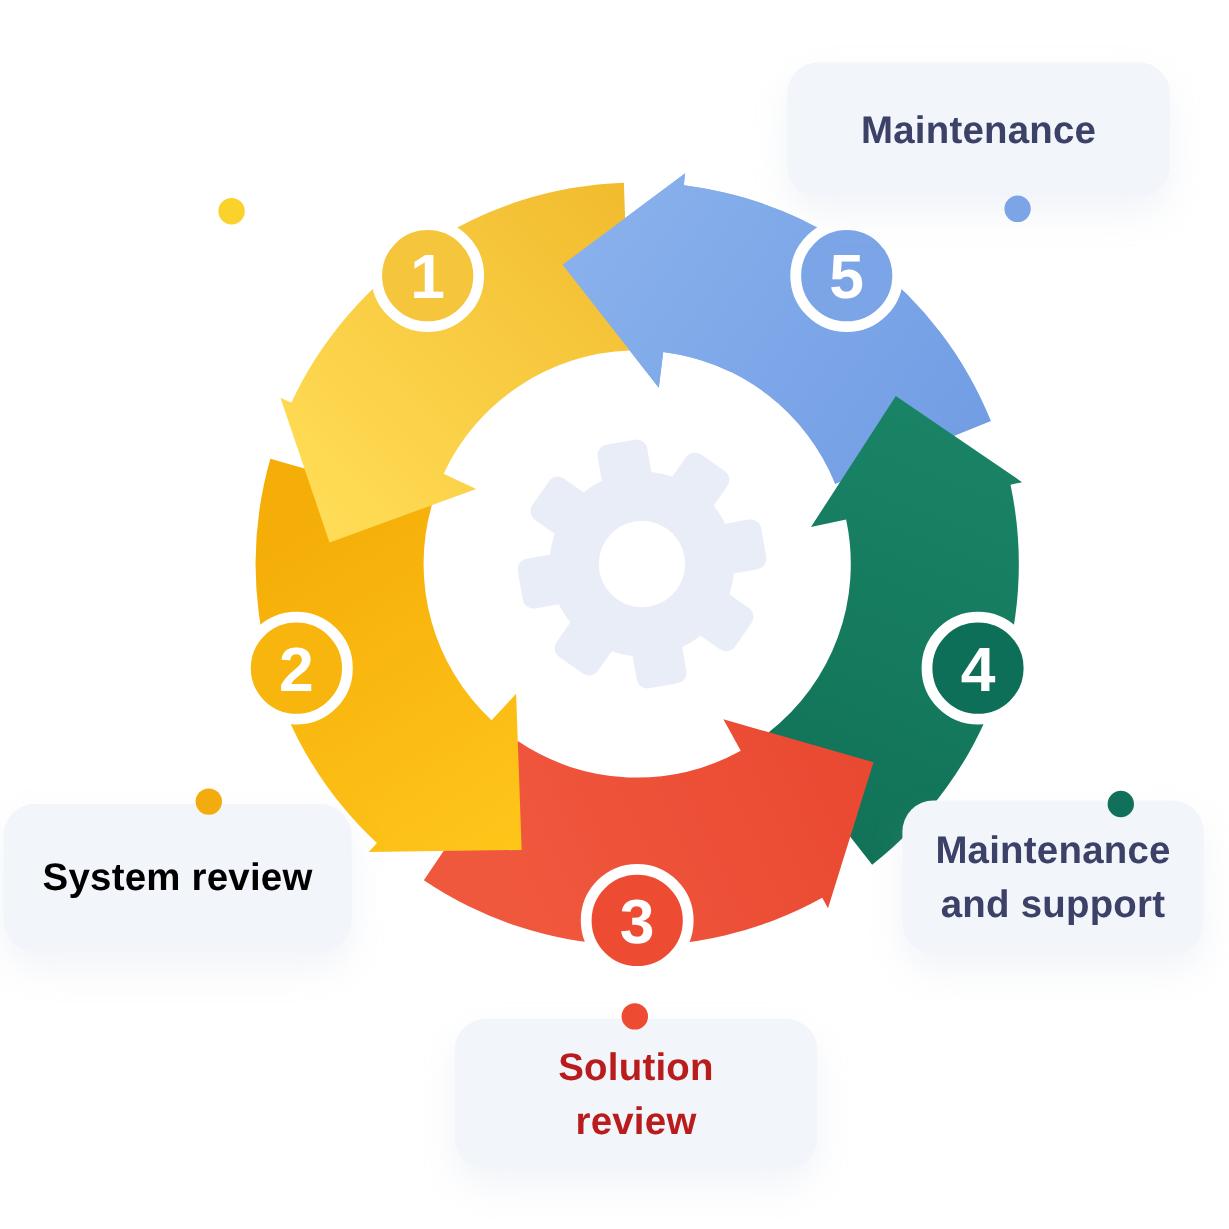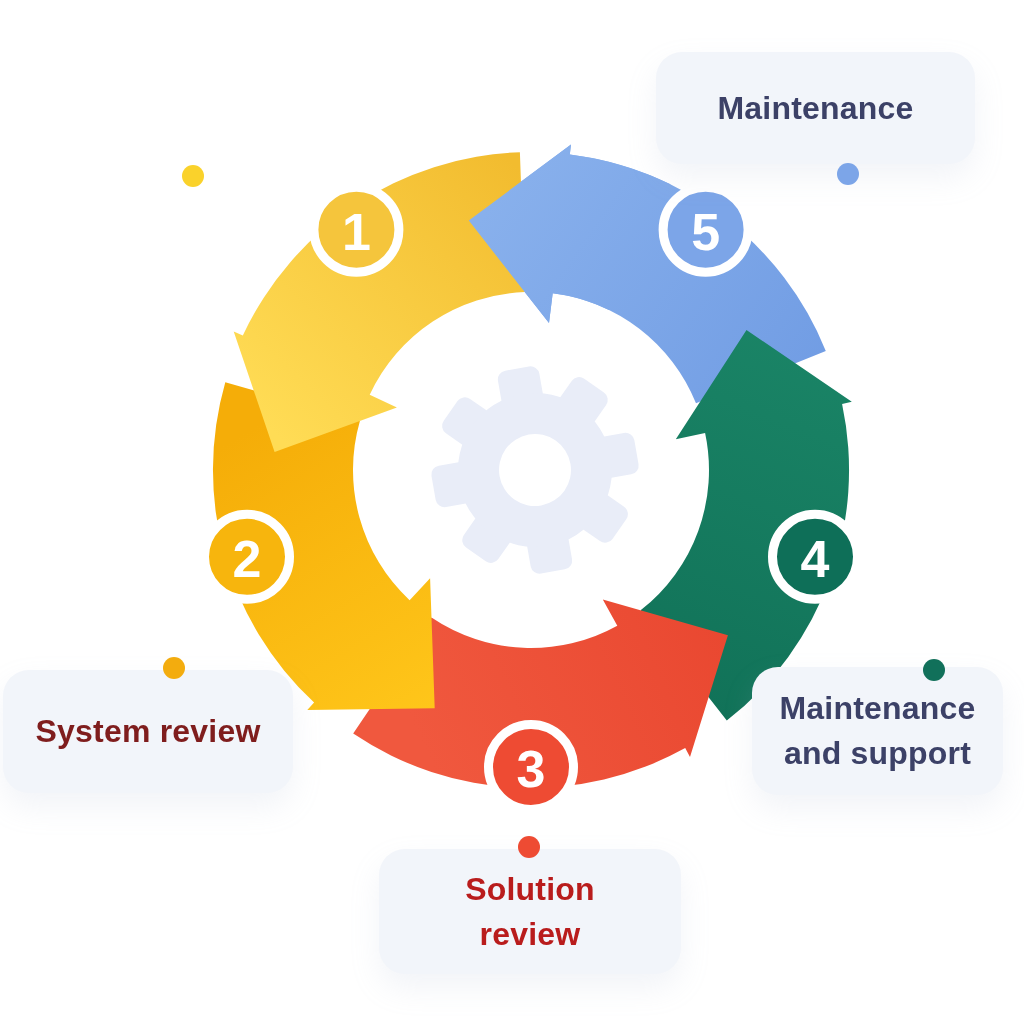--- a/index.html
+++ b/index.html
@@ -117,21 +117,21 @@
         <circle cx="815.0" cy="556.8" r="42.5" fill="#0E6F58" stroke="#ffffff" stroke-width="9"></circle>
         <text x="815.0" y="556.8" fill="#ffffff" font-size="52" font-weight="bold" text-anchor="middle" dominant-baseline="central" dy="2">4</text>
       </g>
       <g>
         <circle cx="705.6" cy="229.7" r="42.5" fill="#7CA5E8" stroke="#ffffff" stroke-width="9"></circle>
         <text x="705.6" y="229.7" fill="#ffffff" font-size="52" font-weight="bold" text-anchor="middle" dominant-baseline="central" dy="2">5</text>
       </g>
     </svg>
 
 
-  <div class="pill" id="pill-system" style="background-color: rgb(242, 245, 250); color: #7f1d1d;">
+  <div class="pill" id="pill-system" style="background-color: rgb(242, 245, 250); color: #000000;">
     <span>System review</span>
   </div>
 
   <div class="pill" id="pill-solution" style="background-color: rgb(242, 245, 250); color: #b91c1c;">
     <span>Solution</span>
     <span>review</span>
   </div>
 
   <div class="pill" id="pill-integration" style="background-color: rgb(242, 245, 250); color: rgb(60, 65, 103);">
     <span>Maintenance</span>

